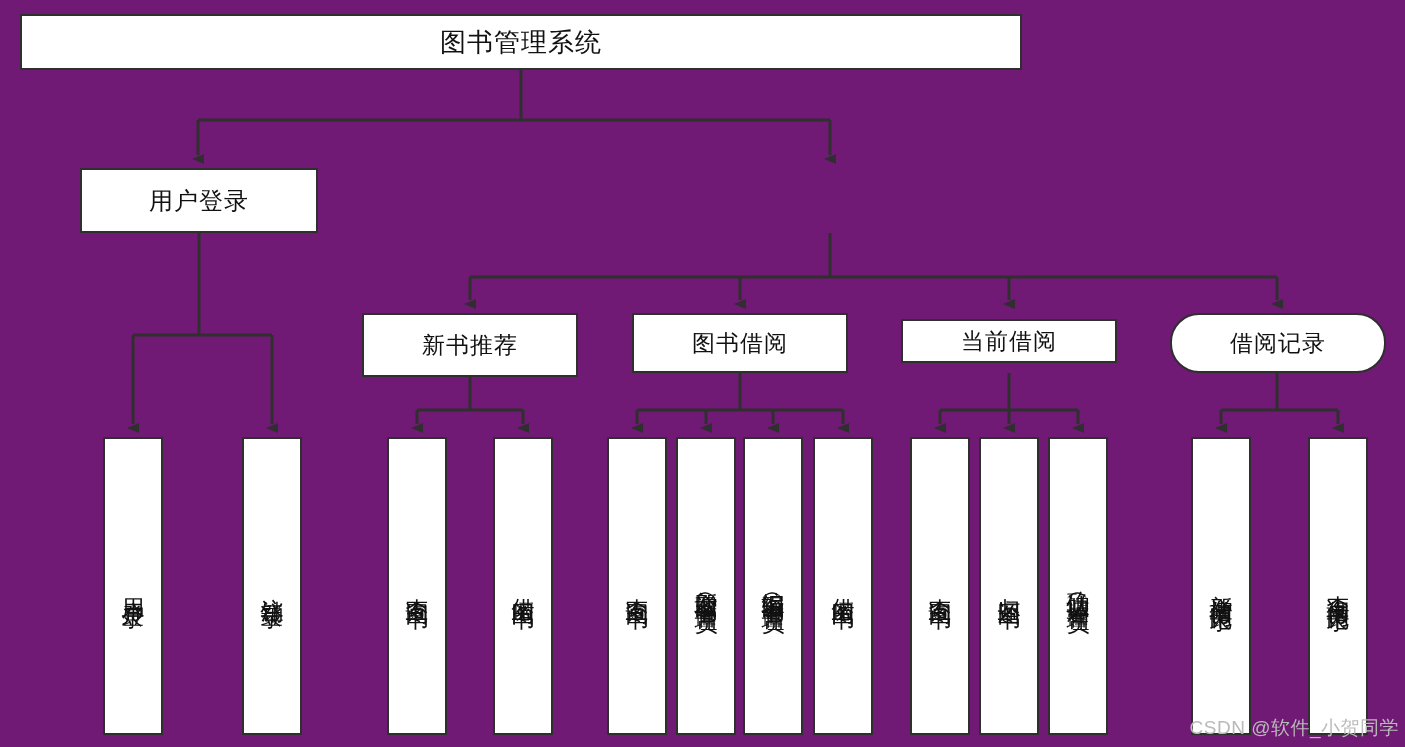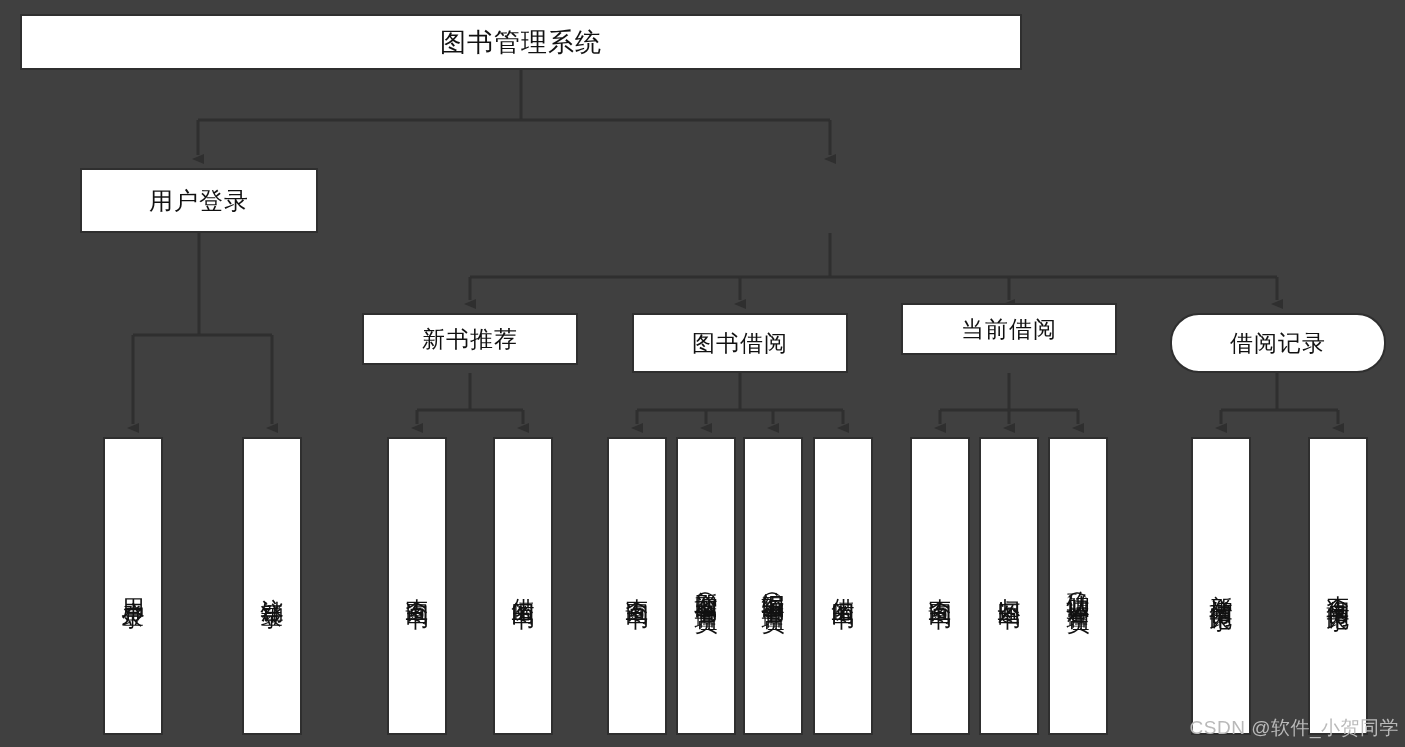--- a/index.html
+++ b/index.html
@@ -7,21 +7,21 @@
     padding: 0;
     background: #ffffff;
   }
   body {
     font-family: "Liberation Sans", "DejaVu Sans", sans-serif;
   }
   #canvas {
     position: relative;
     width: 1405px;
     height: 747px;
-    background: #404040;
+    background: #701a75;
     overflow: hidden;
   }
   #wires {
     position: absolute;
     left: 0;
     top: 0;
     width: 1405px;
     height: 747px;
     pointer-events: none;
   }
@@ -121,27 +121,27 @@
   </svg>
 
   <div class="node level1" style="left:20px; top:14px; width:1002px; height:56px;">
     <span class="htext">图书管理系统</span>
   </div>
 
   <div class="node level2" style="left:80px; top:168px; width:238px; height:65px;">
     <span class="htext">用户登录</span>
   </div>
 
-  <div class="node level3" style="left:362px; top:313px; width:216px; height:52px;">
+  <div class="node level3" style="left:362px; top:313px; width:216px; height:64px;">
     <span class="htext">新书推荐</span>
   </div>
   <div class="node level3" style="left:632px; top:313px; width:216px; height:60px;">
     <span class="htext">图书借阅</span>
   </div>
-  <div class="node level3" style="left:901px; top:303px; width:216px; height:52px;text-align:center;">
+  <div class="node level3" style="left:901px; top:319px; width:216px; height:44px;text-align:center;">
     <span class="htext">当前借阅</span>
   </div>
   <div class="node level3" style="left:1170px; top:313px; width:216px; height:60px;border-radius:29px;">
     <span class="htext">借阅记录</span>
   </div>
 
   <div class="node leaf" style="left:103px; top:437px; width:60px; height:298px;">
     <span class="vtext">用户登录</span>
   </div>
   <div class="node leaf" style="left:242px; top:437px; width:60px; height:298px;">

